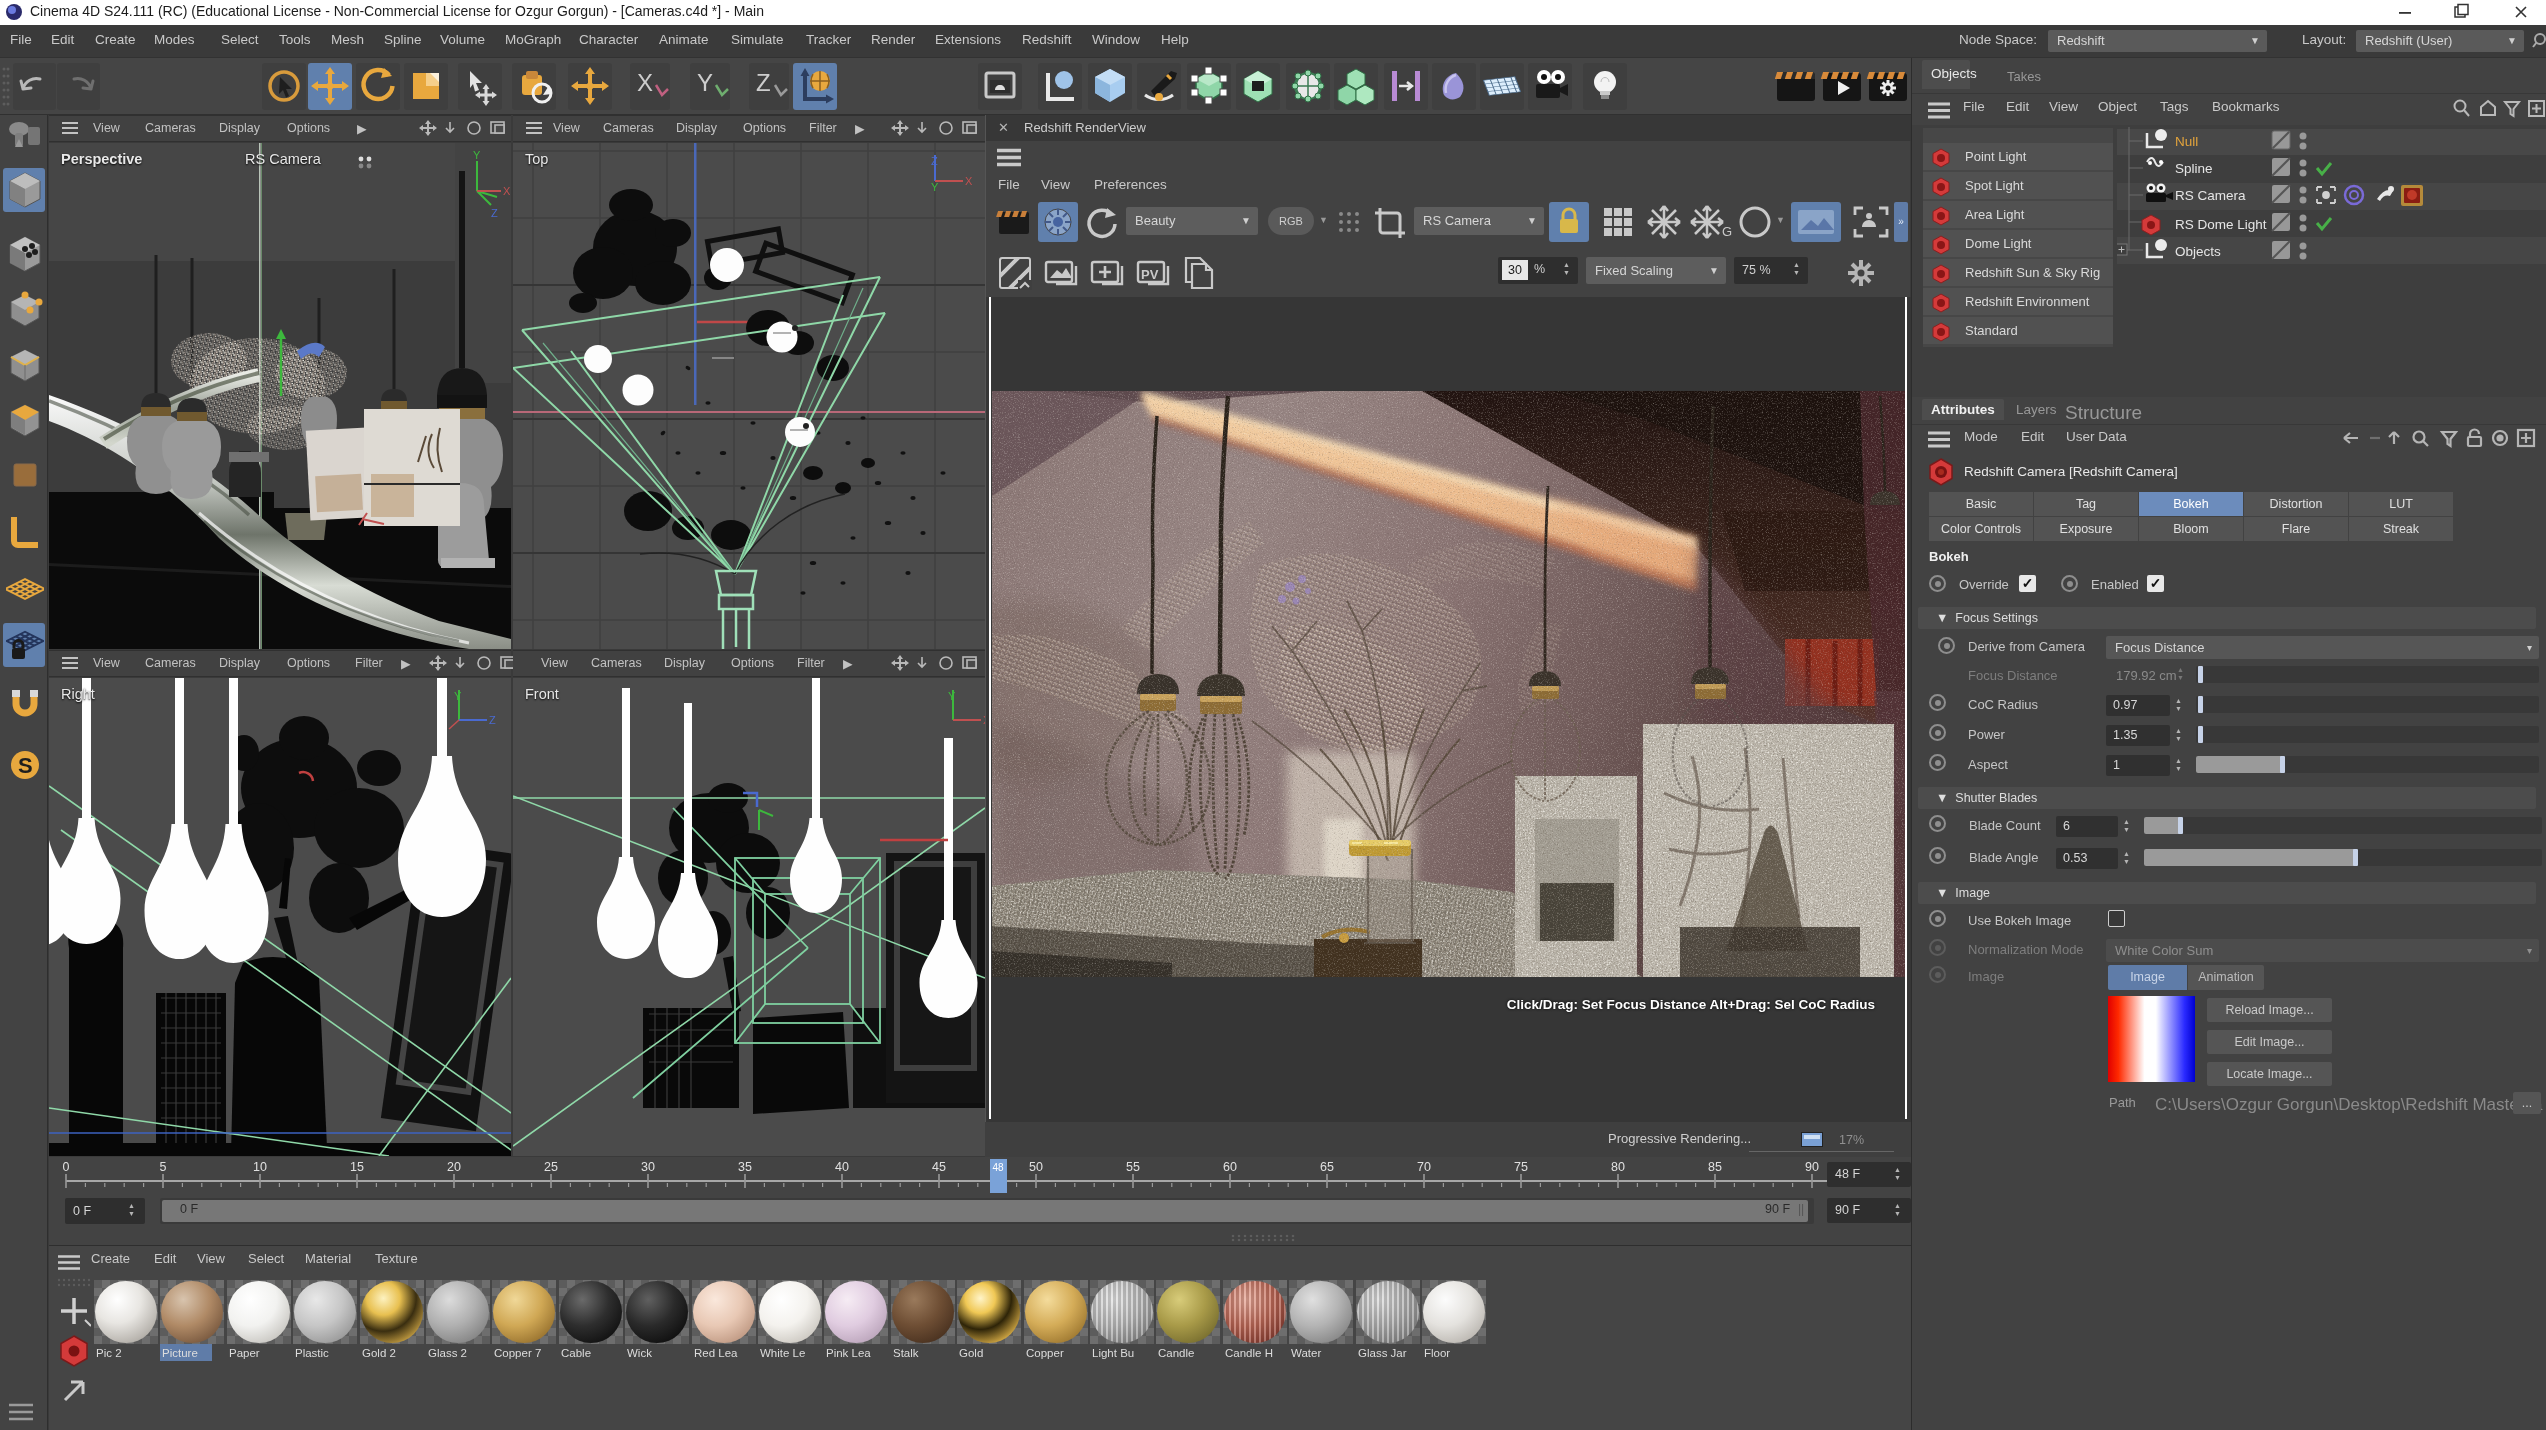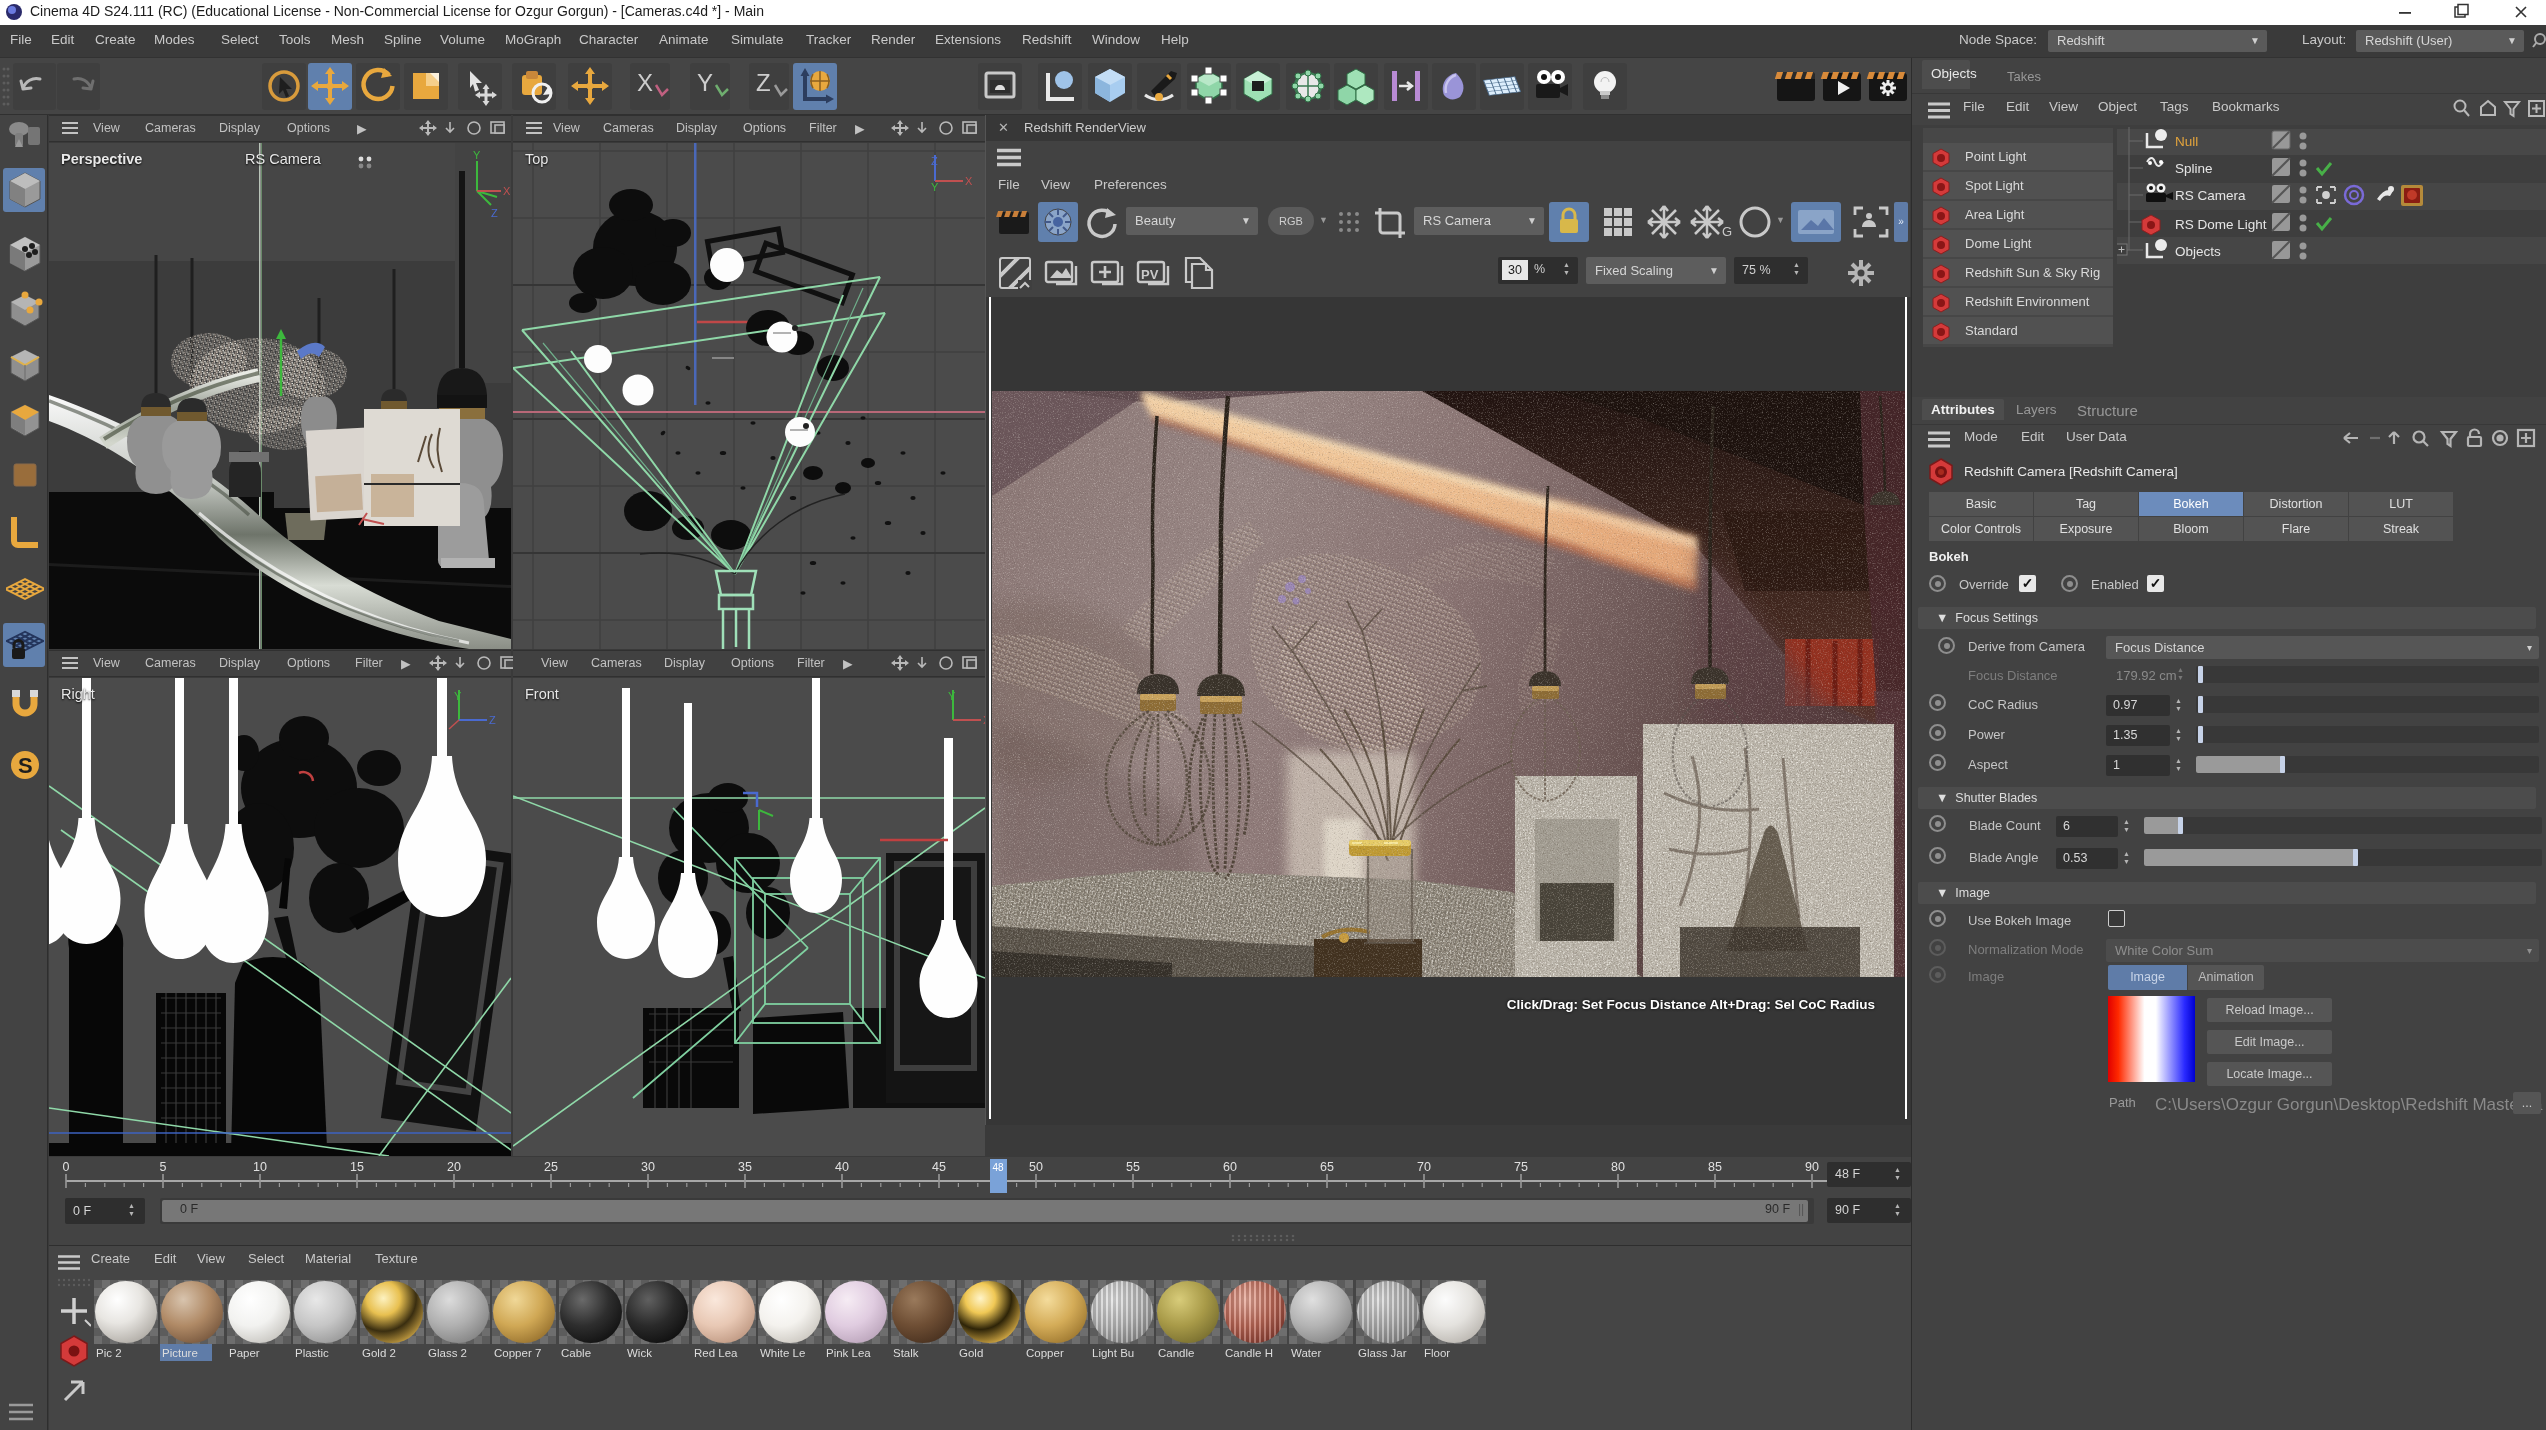--- a/index.html
+++ b/index.html
@@ -1367,21 +1367,21 @@
    <rect x="155" y="116" width="18" height="18" rx="2" fill="#989898"></rect>
           <path d="M155 134l18-18" stroke="#555" stroke-width="2"></path>
    <circle cx="186" cy="121" r="3.5" fill="#9a9a9a"></circle>
           <circle cx="186" cy="131" r="3.5" fill="#9a9a9a"></circle>
   </g>
  </svg>
 
  <div class="abs" style="left:0;top:339px;width:635px;height:28px;background:#424242;border-bottom:1px solid #383838"></div>
  <div class="tab on" style="left:10px;top:341px;font-size:13.5px;font-weight:bold;color:#f0f0f0">Attributes</div>
  <div class="tab" style="left:95px;top:341px;font-size:13.5px">Layers</div>
- <div class="tab" style="left:156px;top:341px;font-size:15px">Structure</div>
+ <div class="tab" style="left:144px;top:341px;font-size:19px">Structure</div>
 
  <svg class="abs" style="left:15px;top:372px" width="26" height="20">
         <path d="M1 3h22M1 9.5h22M1 16h22" stroke="#c9c9c9" stroke-width="3"></path>
       </svg>
  <span class="mi" style="left:52px;top:371px">Mode</span>
       <span class="mi" style="left:109px;top:371px">Edit</span>
       <span class="mi" style="left:154px;top:371px">User Data</span>
  <svg class="abs" style="left:430px;top:370px" width="205" height="22">
   <g stroke="#b5b5b5" stroke-width="2.2" fill="none">
    <path d="M16 10H2M2 10l6-5M2 10l6 5"></path>
@@ -1487,20 +1487,28 @@
  <div class="abs" style="left:276px;top:907px;width:76px;height:25px;background:#555;border-radius:0 2px 2px 0;color:#bbb;font-size:12.5px;text-align:center;line-height:25px">Animation</div>
  <div class="abs" style="left:196px;top:938px;width:87px;height:86px;background:linear-gradient(90deg,#e00000 0%,#ff2a00 12%,#ffffff 42%,#ffffff 55%,#2a2aff 88%,#0000d0 100%)"></div>
  <div class="gbtn" style="left:295px;top:940px;width:125px;height:24px;line-height:24px">Reload Image...</div>
  <div class="gbtn" style="left:295px;top:972px;width:125px;height:24px;line-height:24px">Edit Image...</div>
  <div class="gbtn" style="left:295px;top:1004px;width:125px;height:24px;line-height:24px">Locate Image...</div>
  <span class="rrow" style="left:197px;top:1037px;color:#9a9a9a">Path</span>
  <span class="rrow" style="left:243px;top:1037px;color:#8a8a8a;font-size:17px">C:\Users\Ozgur Gorgun\Desktop\Redshift Masterca</span>
  <div class="gbtn" style="left:601px;top:1034px;width:28px;height:22px;line-height:22px">...</div>
 </div>
 
+<div class="abs" style="left:985px;top:1122px;width:926px;height:35px;background:#3f3f3f">
+ <span class="abs" style="left:623px;top:9px;color:#cfcfcf;font-size:13px">Progressive Rendering...</span>
+ <div class="abs" style="left:816px;top:10px;width:22px;height:15px;background:#7aa0d4;border:1px solid #222">
+        <div style="position:absolute;left:2px;top:2px;width:16px;height:4px;background:#cfe0f4"></div>
+      </div>
+ <span class="abs" style="left:854px;top:11px;color:#909090;font-size:12.5px">17%</span>
+ <div class="abs" style="left:764px;top:29px;width:145px;height:1px;background:#666"></div>
+</div>
 <div class="abs" id="timeline">
  <svg class="abs" style="left:0;top:0" width="1862px" height="42">
   <g font-family="Liberation Sans" font-size="12.5" fill="#e0e0e0" text-anchor="middle">
           <text x="17" y="14">0</text>
           <text x="114" y="14">5</text>
           <text x="211" y="14">10</text>
           <text x="308" y="14">15</text>
           <text x="405" y="14">20</text>
           <text x="502" y="14">25</text>
           <text x="599" y="14">30</text>

